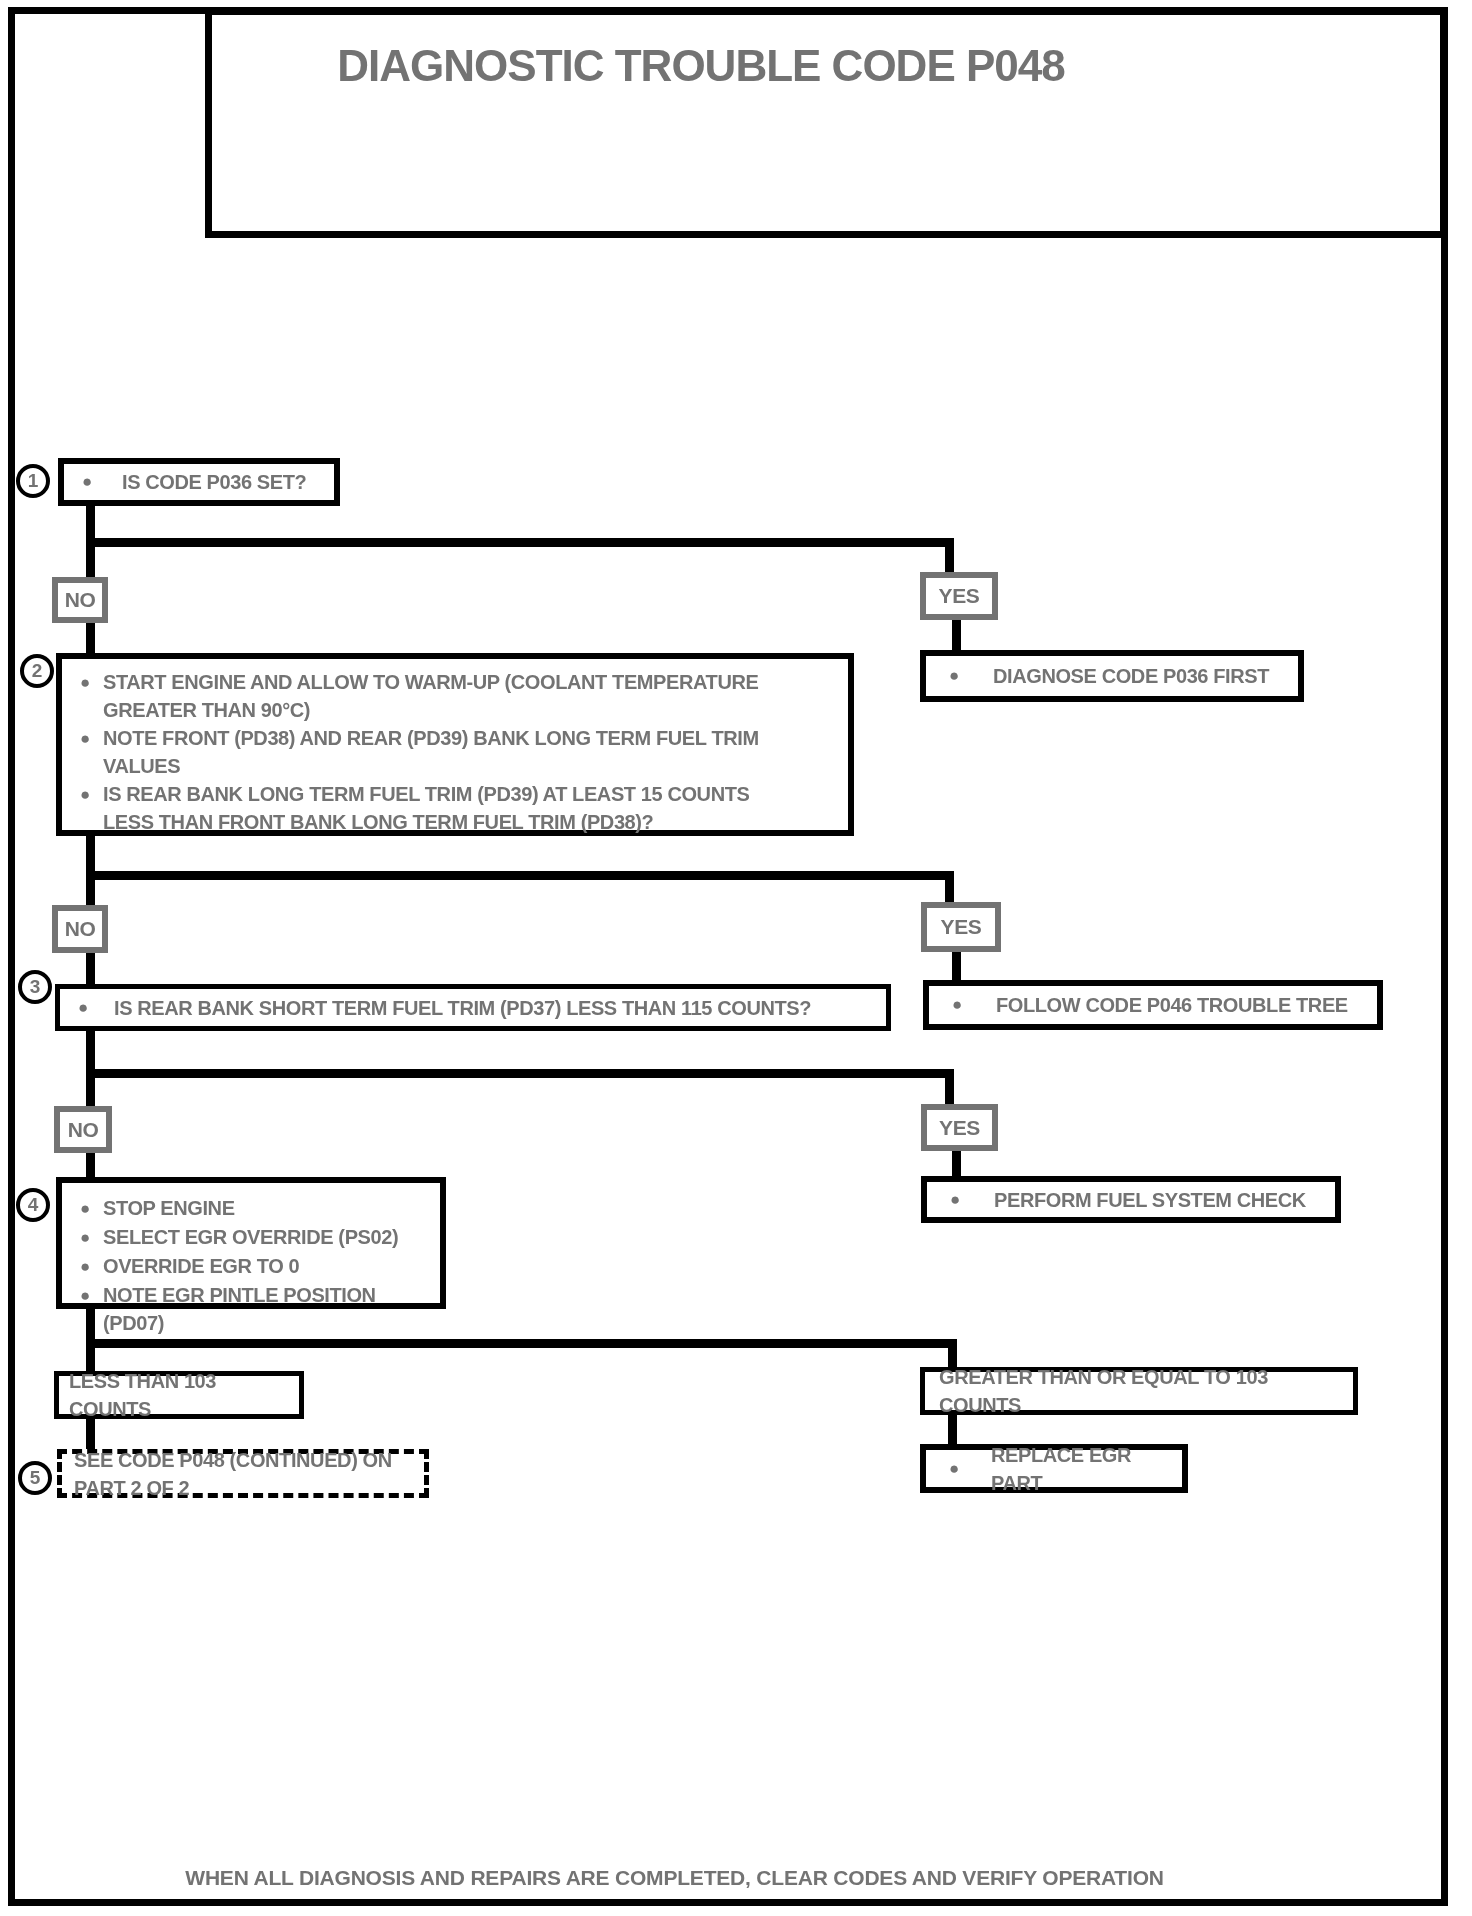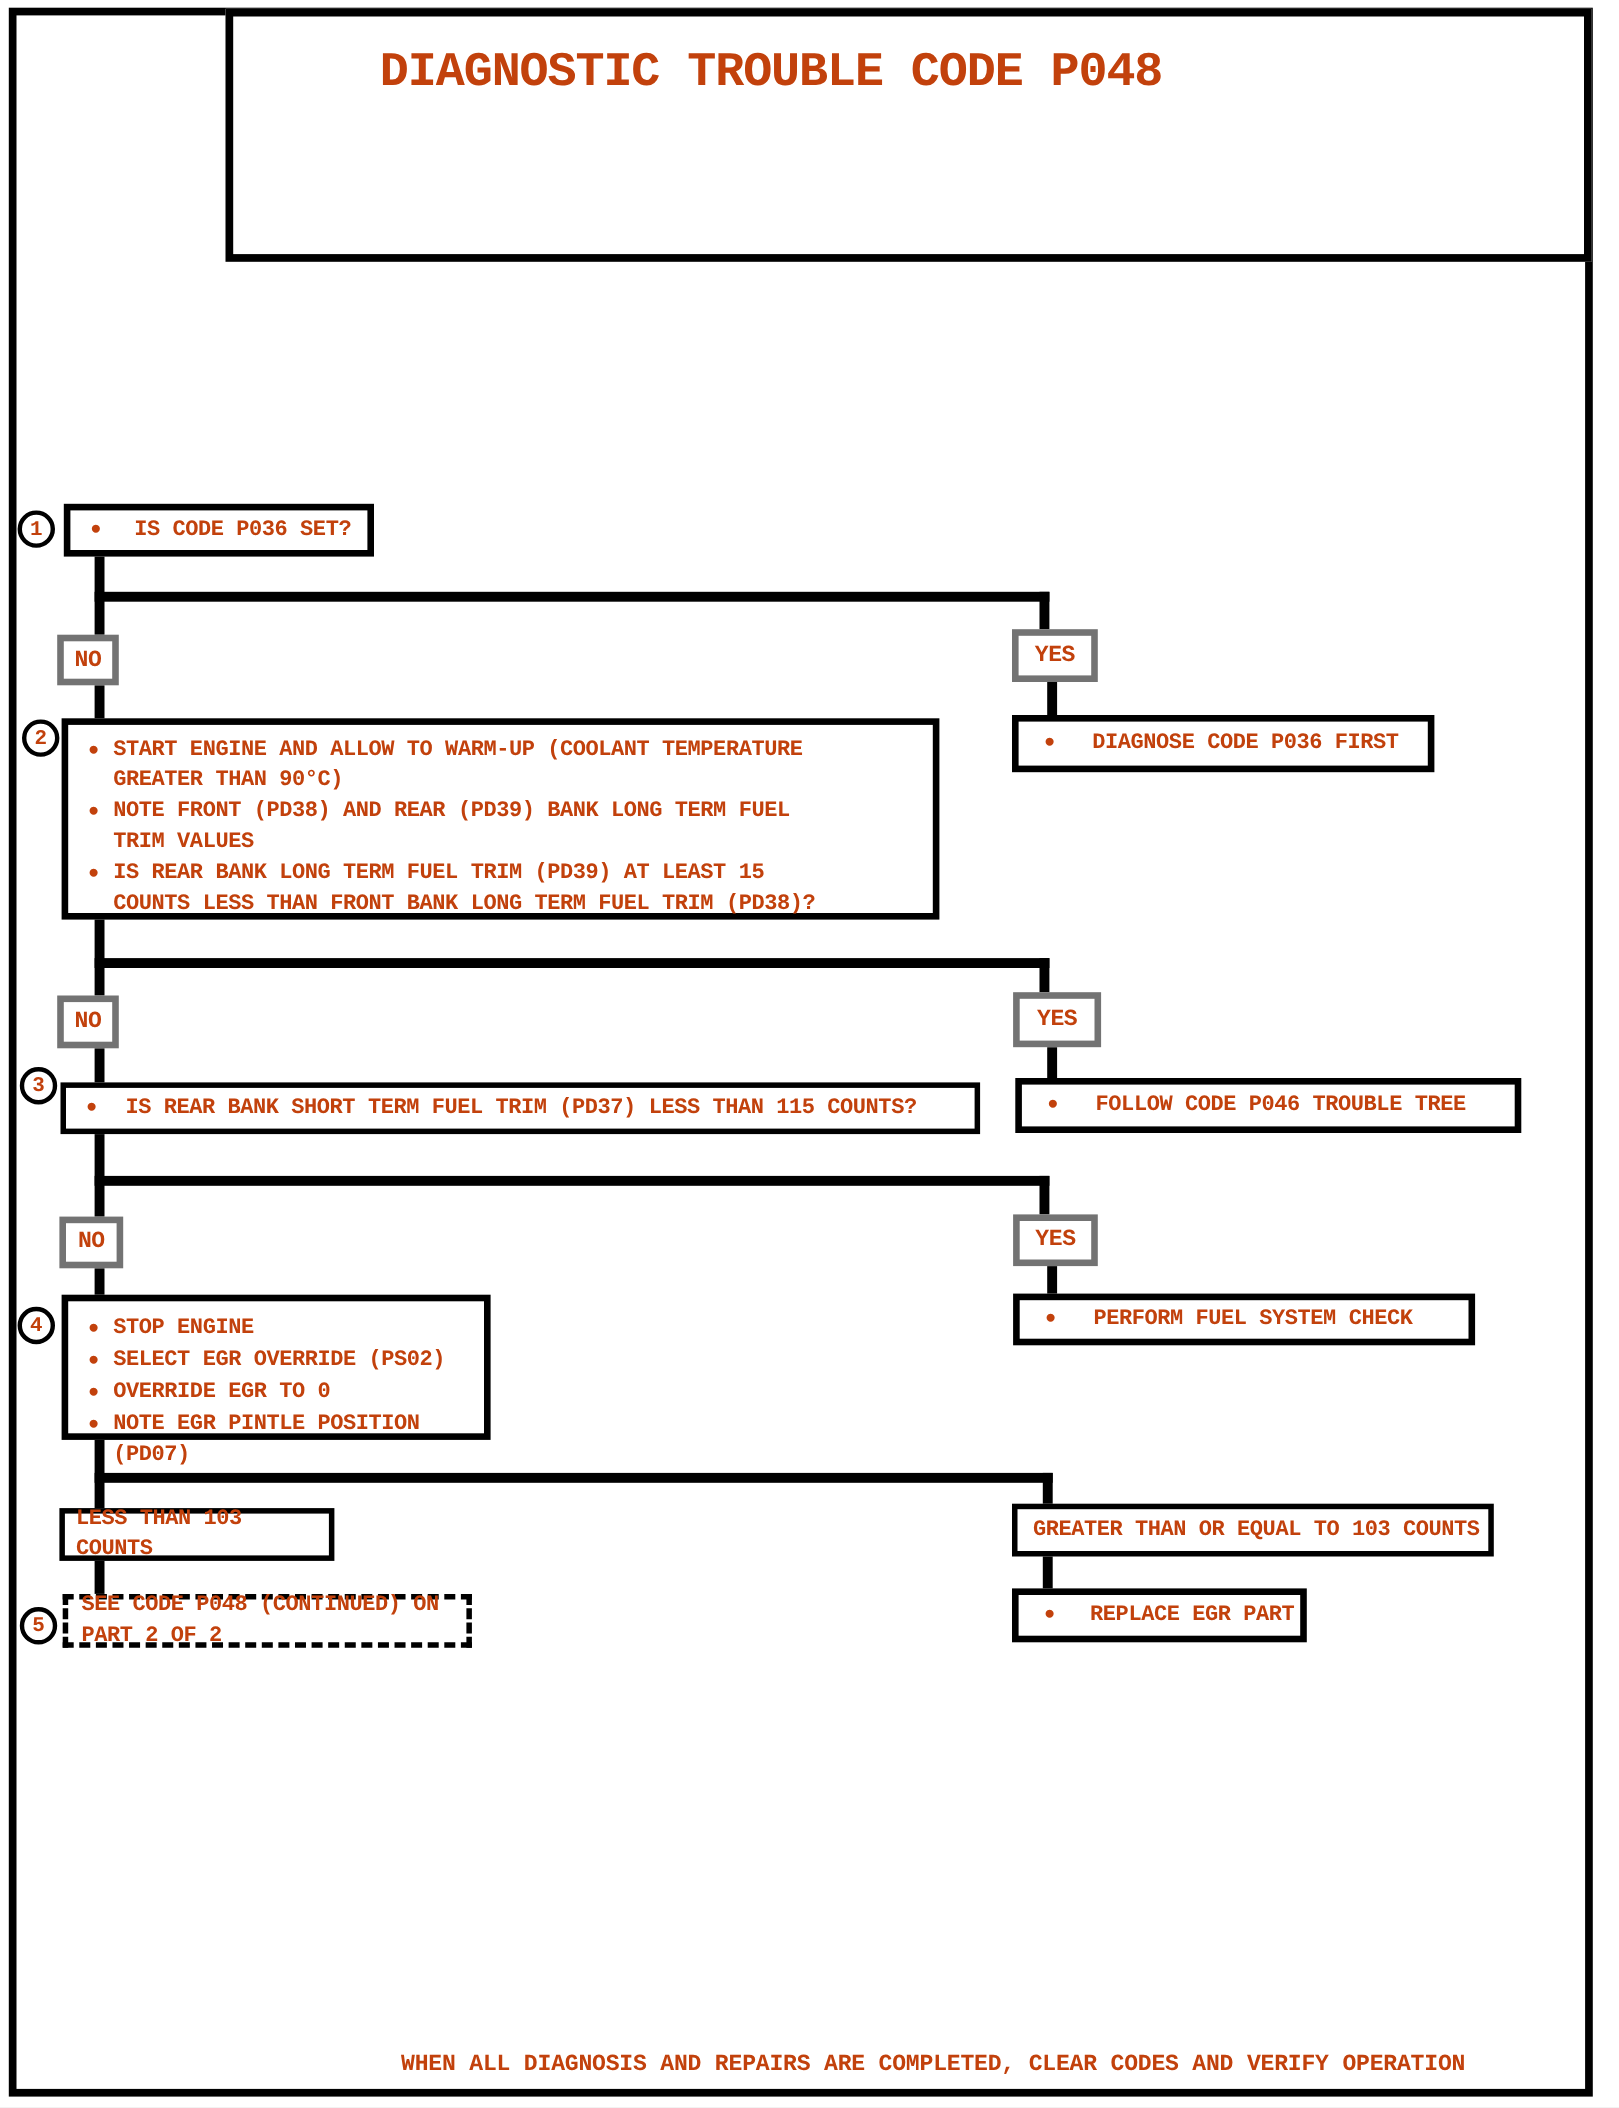--- a/index.html
+++ b/index.html
@@ -1,22 +1,22 @@
 <!DOCTYPE html>
 <html><head>
 <meta charset="utf-8">
 <style>
   html,body { margin:0; padding:0; background:#e8e8e8; }
   .page {
     position:relative;
     width:1472px; height:1916px;
     background:#ffffff;
-    font-family:Liberation Mono, monospace;
+    font-family:Liberation Sans, sans-serif;
     font-weight:bold;
-    color:#c2410c;
+    color:#737373;
     overflow:hidden;
   }
   .page-border {
     position:absolute; left:8px; top:7px; right:24px; bottom:10px;
     border:7px solid #000;
   }
   
   .title-box {
     position:absolute; left:205px; top:8px; width:1242px; height:230px;
     border:7px solid #000; box-sizing:border-box; background:#fff;
@@ -54,21 +54,21 @@
     position:absolute; width:34px; height:34px; border:4px solid #000; border-radius:50%;
     box-sizing:border-box; background:#fff;
     display:flex; align-items:center; justify-content:center;
     font-size:19px;
   }
 
   .hline, .vline { position:absolute; background:#000; }
 
   .footer {
     position:absolute; left:17px; right:140px; top:1866px;
-    text-align:right; font-size:21px; letter-spacing:-0.2px;
+    text-align:center; font-size:21px; letter-spacing:-0.2px;
   }
 </style>
 </head>
 <body>
 
 <div class="page">
   <div class="page-border"></div>
 
   <div class="title-box">
     <div class="title-main">DIAGNOSTIC TROUBLE CODE P048</div>

